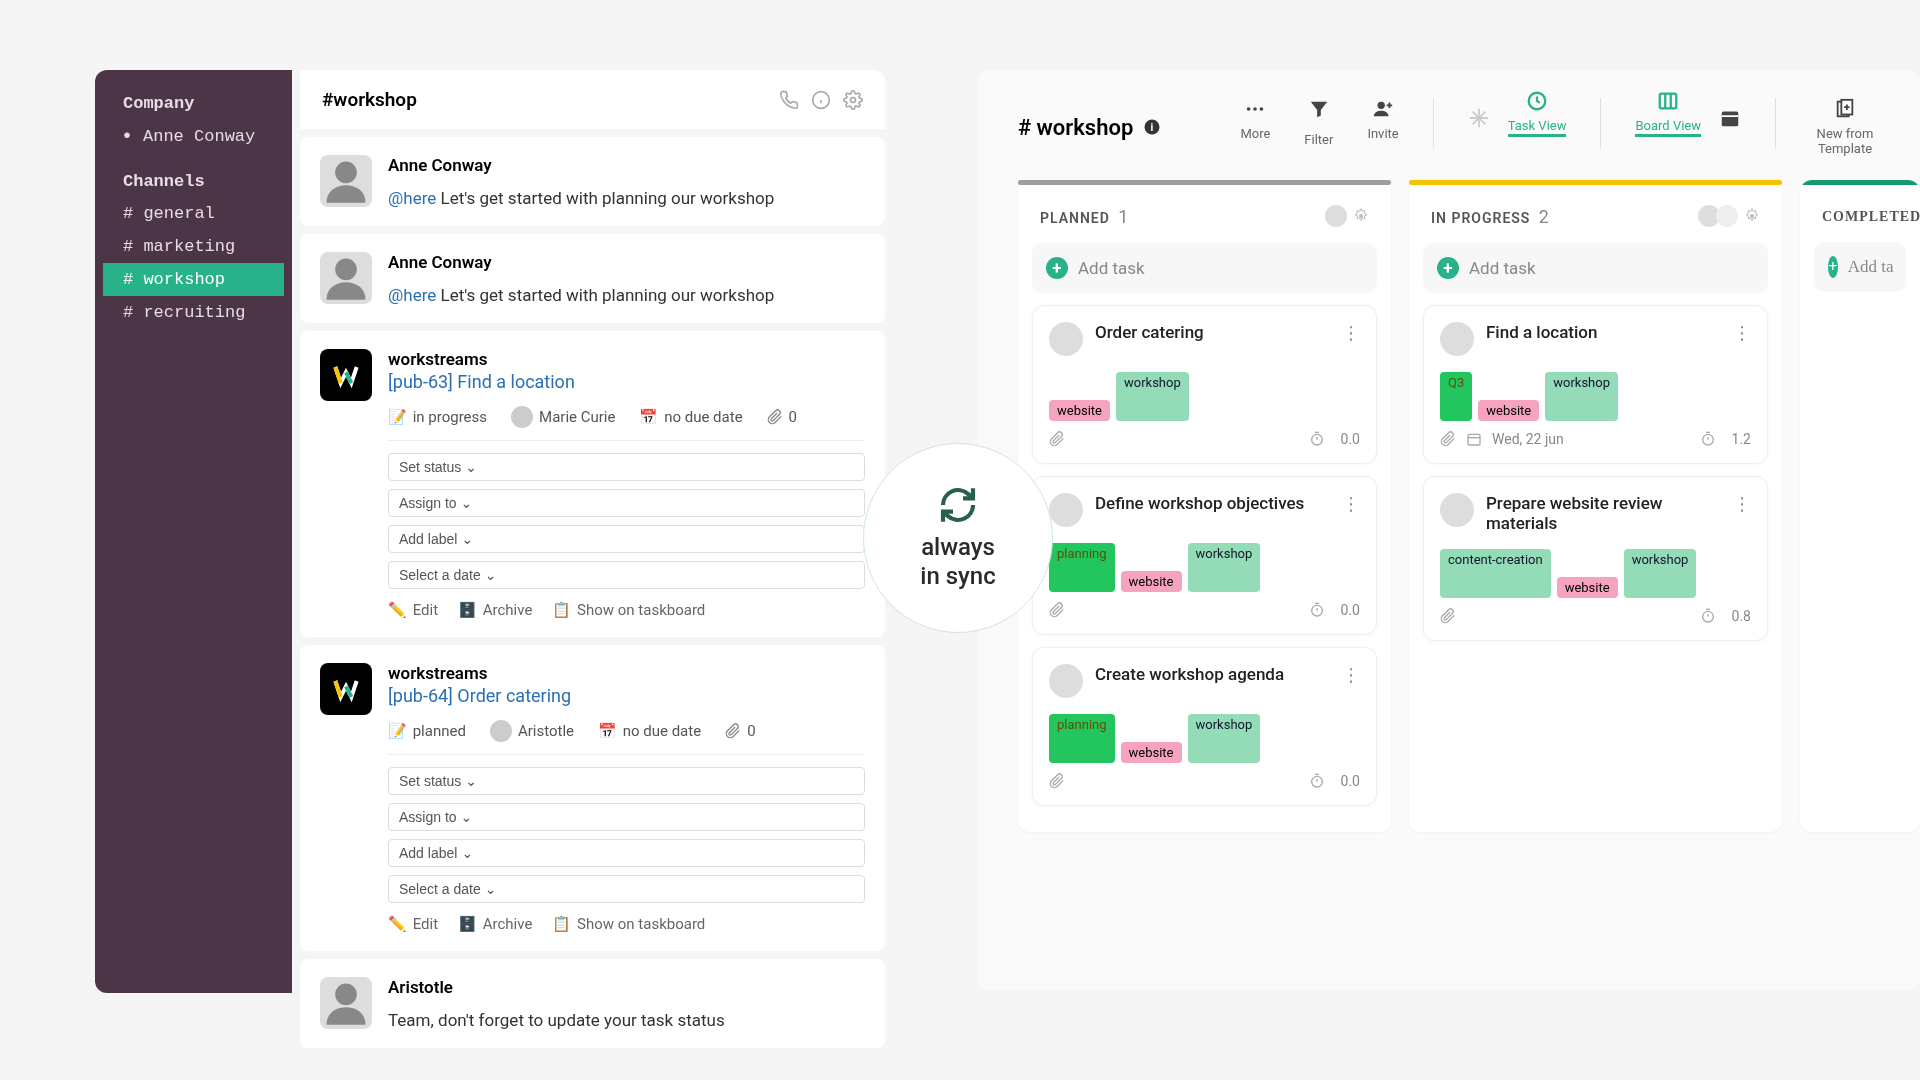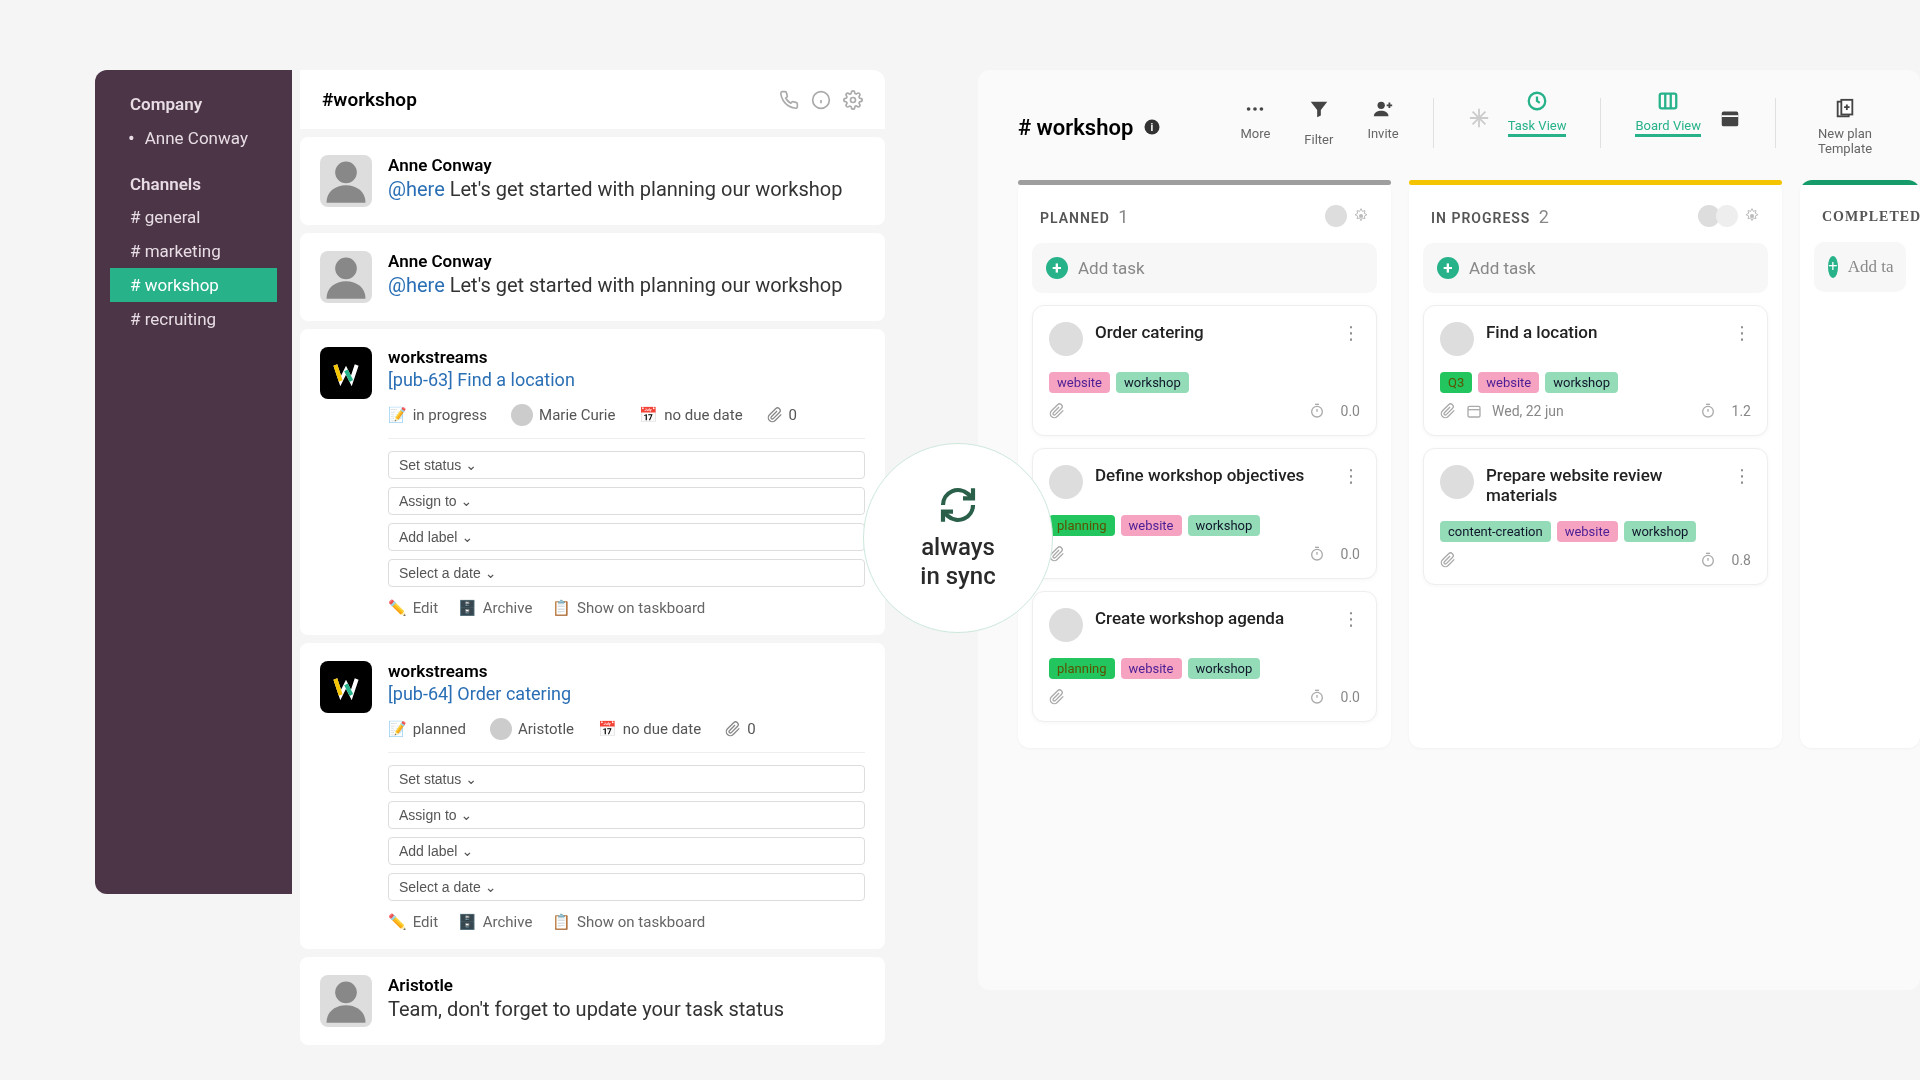--- a/index.html
+++ b/index.html
@@ -1,41 +1,41 @@
 <!DOCTYPE html>
 <html><head>
 <meta charset="utf-8">
 <style>
 * { box-sizing: border-box; margin: 0; padding: 0; }
 body { font-family: -apple-system, BlinkMacSystemFont, "Segoe UI", Roboto, sans-serif; background: #f5f5f5; width: 1920px; height: 1080px; overflow: hidden; font-size: 18px; }
 .container { display: flex; padding: 70px 0 0 95px; gap: 8px; position: relative; }
 
 
-.sidebar { width: 197px; background: #4b3547; color: #e8dde5; border-radius: 12px 0 0 12px; padding: 24px 15px; height: 824px; }
+.sidebar { width: 197px; background: #4b3547; color: #e8dde5; border-radius: 12px 0 0 12px; padding: 24px 8px; height: 923px; font-family: Liberation Mono, monospace; }
 .sidebar-title { padding: 0 20px 8px; font-weight: 600; font-size: 17px; }
 .sidebar-user { padding: 4px 20px 4px 32px; font-size: 17px; display: flex; align-items: center; gap: 10px; }
 .sidebar-user::before { content: "•"; font-size: 20px; margin-left: -14px; }
 .sidebar-section { padding: 20px 20px 6px; font-weight: 600; font-size: 17px; }
 .sidebar-item { padding: 7px 20px; font-size: 17px; cursor: pointer; }
 .sidebar-item.active { background: #27b28a; color: #fff; }
 
 
 .chat { width: 585px; display: flex; flex-direction: column; gap: 8px; }
 .chat-header { background: #fff; border-radius: 0 12px 0 0; padding: 18px 22px; display: flex; align-items: center; justify-content: space-between; }
 .chat-header-title { font-weight: 600; font-size: 19px; }
 .chat-header-icons { display: flex; gap: 12px; color: #888; }
 .icon-gray { width: 20px; height: 20px; color: #aaa; cursor: pointer; }
 
 .msg { background: #fff; border-radius: 8px; padding: 18px 20px; display: flex; gap: 16px; align-items: flex-start; }
 .avatar { width: 52px; height: 52px; border-radius: 8px; background: #ddd; flex-shrink: 0; display: flex; align-items: center; justify-content: center; overflow: hidden; }
 .avatar.small { width: 22px; height: 22px; border-radius: 50%; }
 .avatar-app { background: #000; color: #fff; font-weight: bold; position: relative; }
 .msg-body { flex: 1; }
 .msg-author { font-weight: 600; font-size: 17px; margin-bottom: 2px; }
-.msg-text { font-size: 20px; color: #333; }
+.msg-text { font-size: 17px; color: #333; margin-top: 13px; }
 .mention { color: #2a6fb5; }
 .link { color: #2a6fb5; }
 
 .task-meta { display: flex; gap: 24px; align-items: center; margin: 14px 0 12px; font-size: 15px; color: #555; border-bottom: 1px solid #eee; padding-bottom: 12px; }
 .task-meta span { display: flex; align-items: center; gap: 6px; }
 .task-actions-row { display: flex; gap: 8px; margin: 12px 0; flex-direction: column; }
 .task-btn { border: 1px solid #ddd; background: #fff; padding: 5px 10px; font-size: 14px; border-radius: 4px; cursor: pointer; color: #555; display: flex; align-items: center; gap: 4px; }
 .task-links { display: flex; gap: 20px; font-size: 15px; color: #666; align-items: center; }
 .task-links span { display: flex; align-items: center; gap: 6px; cursor: pointer; }
 
@@ -73,21 +73,21 @@
 .add-task { background: #f7f7f7; border-radius: 10px; padding: 14px; display: flex; align-items: center; gap: 10px; color: #888; font-size: 17px; cursor: pointer; margin-bottom: 12px; }
 .plus-circle { width: 22px; height: 22px; border-radius: 50%; background: #27b28a; color: #fff; display: flex; align-items: center; justify-content: center; font-weight: bold; }
 
 .card { background: #fff; border: 1px solid #eee; border-radius: 12px; padding: 16px; margin-bottom: 12px; box-shadow: 0 1px 4px rgba(0,0,0,0.04); }
 .card-top { display: flex; align-items: flex-start; gap: 12px; }
 .card-title { font-weight: 500; font-size: 17px; flex: 1; color: #222; }
 .card-menu { color: #888; cursor: pointer; font-size: 18px; }
 .card-tags { display: flex; gap: 6px; margin: 16px 0 10px; flex-wrap: wrap; }
 .tag { font-size: 13px; padding: 3px 8px; border-radius: 4px; }
 .tag-yellow { background: #22c55e; color: #5a5300; }
-.tag-pink { background: #f5a3c0; color: #4c1d95; }
+.tag-pink { background: #f5a3c0; color: #000000; margin-top: 28px; }
 .tag-green { background: #94dbb8; color: #0f172a; }
 .card-foot { display: flex; justify-content: space-between; align-items: center; color: #888; font-size: 14px; }
 .card-foot-left { display: flex; align-items: center; gap: 10px; }
 .card-foot-right { display: flex; align-items: center; gap: 16px; }
 
 .column.partial { width: 120px; overflow: hidden; font-family: Liberation Serif, serif; }
 .column.partial .column-head, .column.partial .add-task { white-space: nowrap; }
 
 svg.ico { width: 16px; height: 16px; }
 .gear-small { color: #bbb; }
@@ -323,21 +323,21 @@
             </svg>
         </div>
         <div class="tb-sep"></div>
         <div class="tb-item">
             <svg viewBox="0 0 24 24" fill="none" stroke="currentColor" stroke-width="2">
               <rect x="4" y="4" width="12" height="16"></rect>
               <rect x="8" y="2" width="12" height="16" fill="#fff"></rect>
               <line x1="14" y1="7" x2="14" y2="13"></line>
               <line x1="11" y1="10" x2="17" y2="10"></line>
             </svg>
-            <span style="text-align:center;max-width:70px">New plan Template</span>
+            <span style="text-align:center;max-width:70px">New from Template</span>
           </div>
       </div>
     </div>
 
     <div class="columns">
 
       <div class="column">
         <div class="column-bar bar-gray"></div>
         <div class="column-head">
           <div><span class="column-title">PLANNED</span> <span class="column-count">1</span></div>

